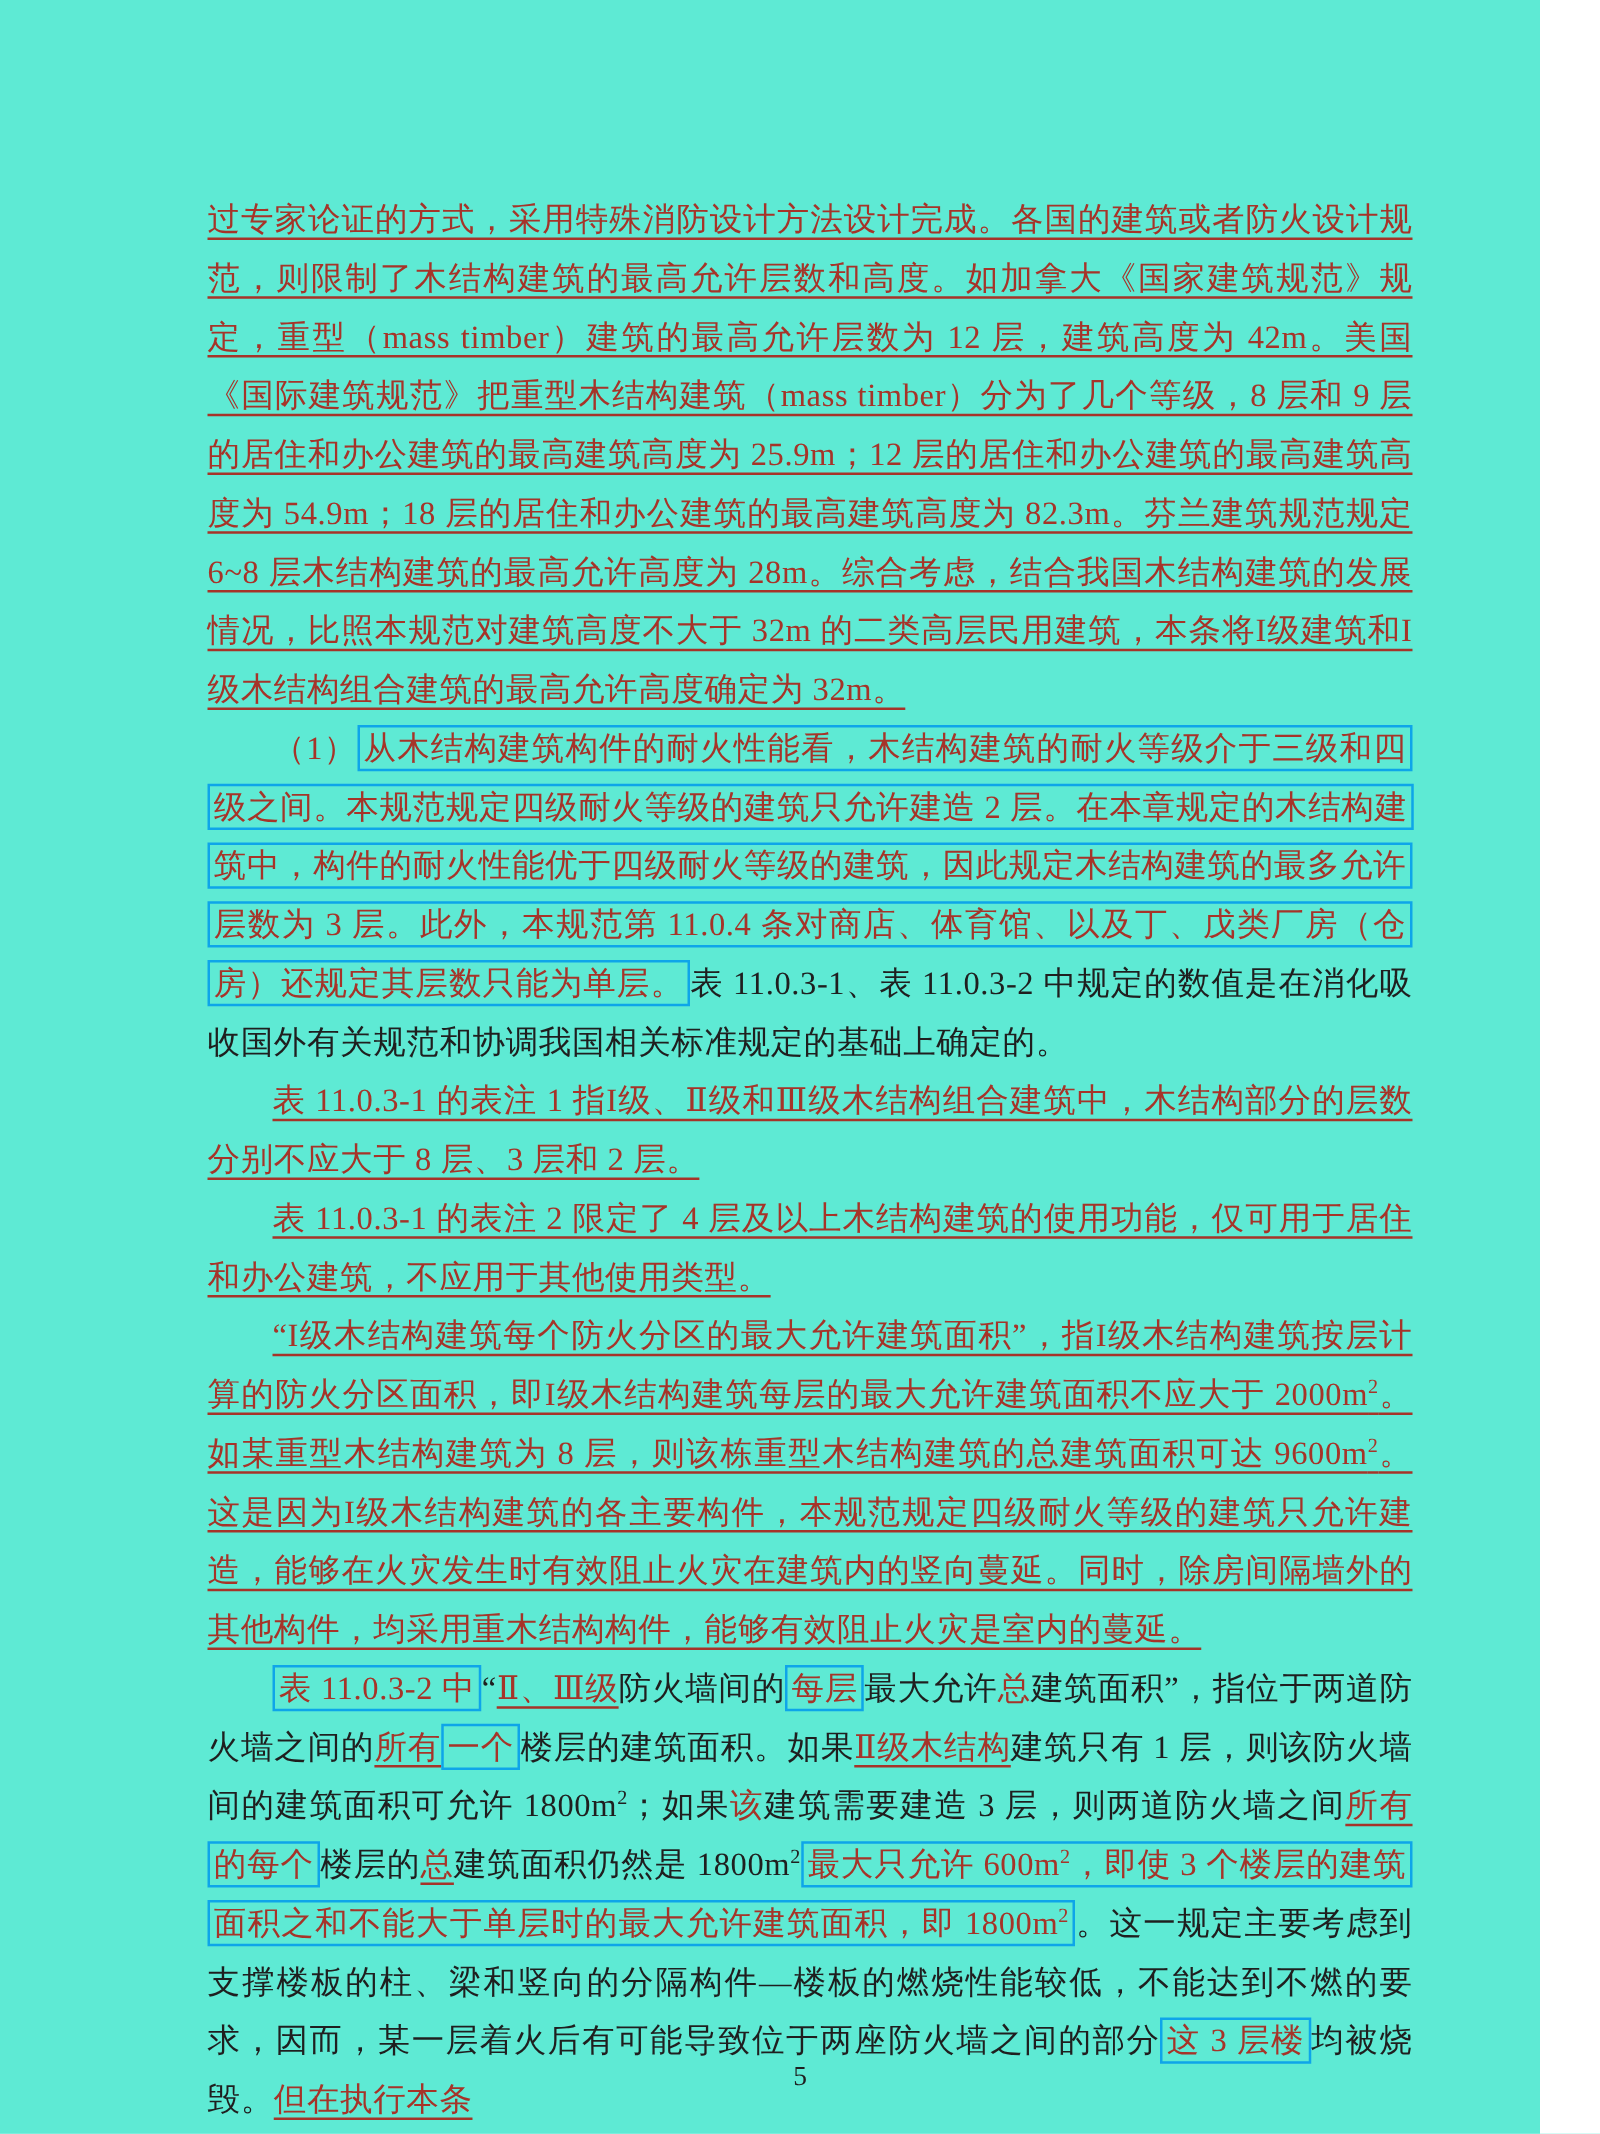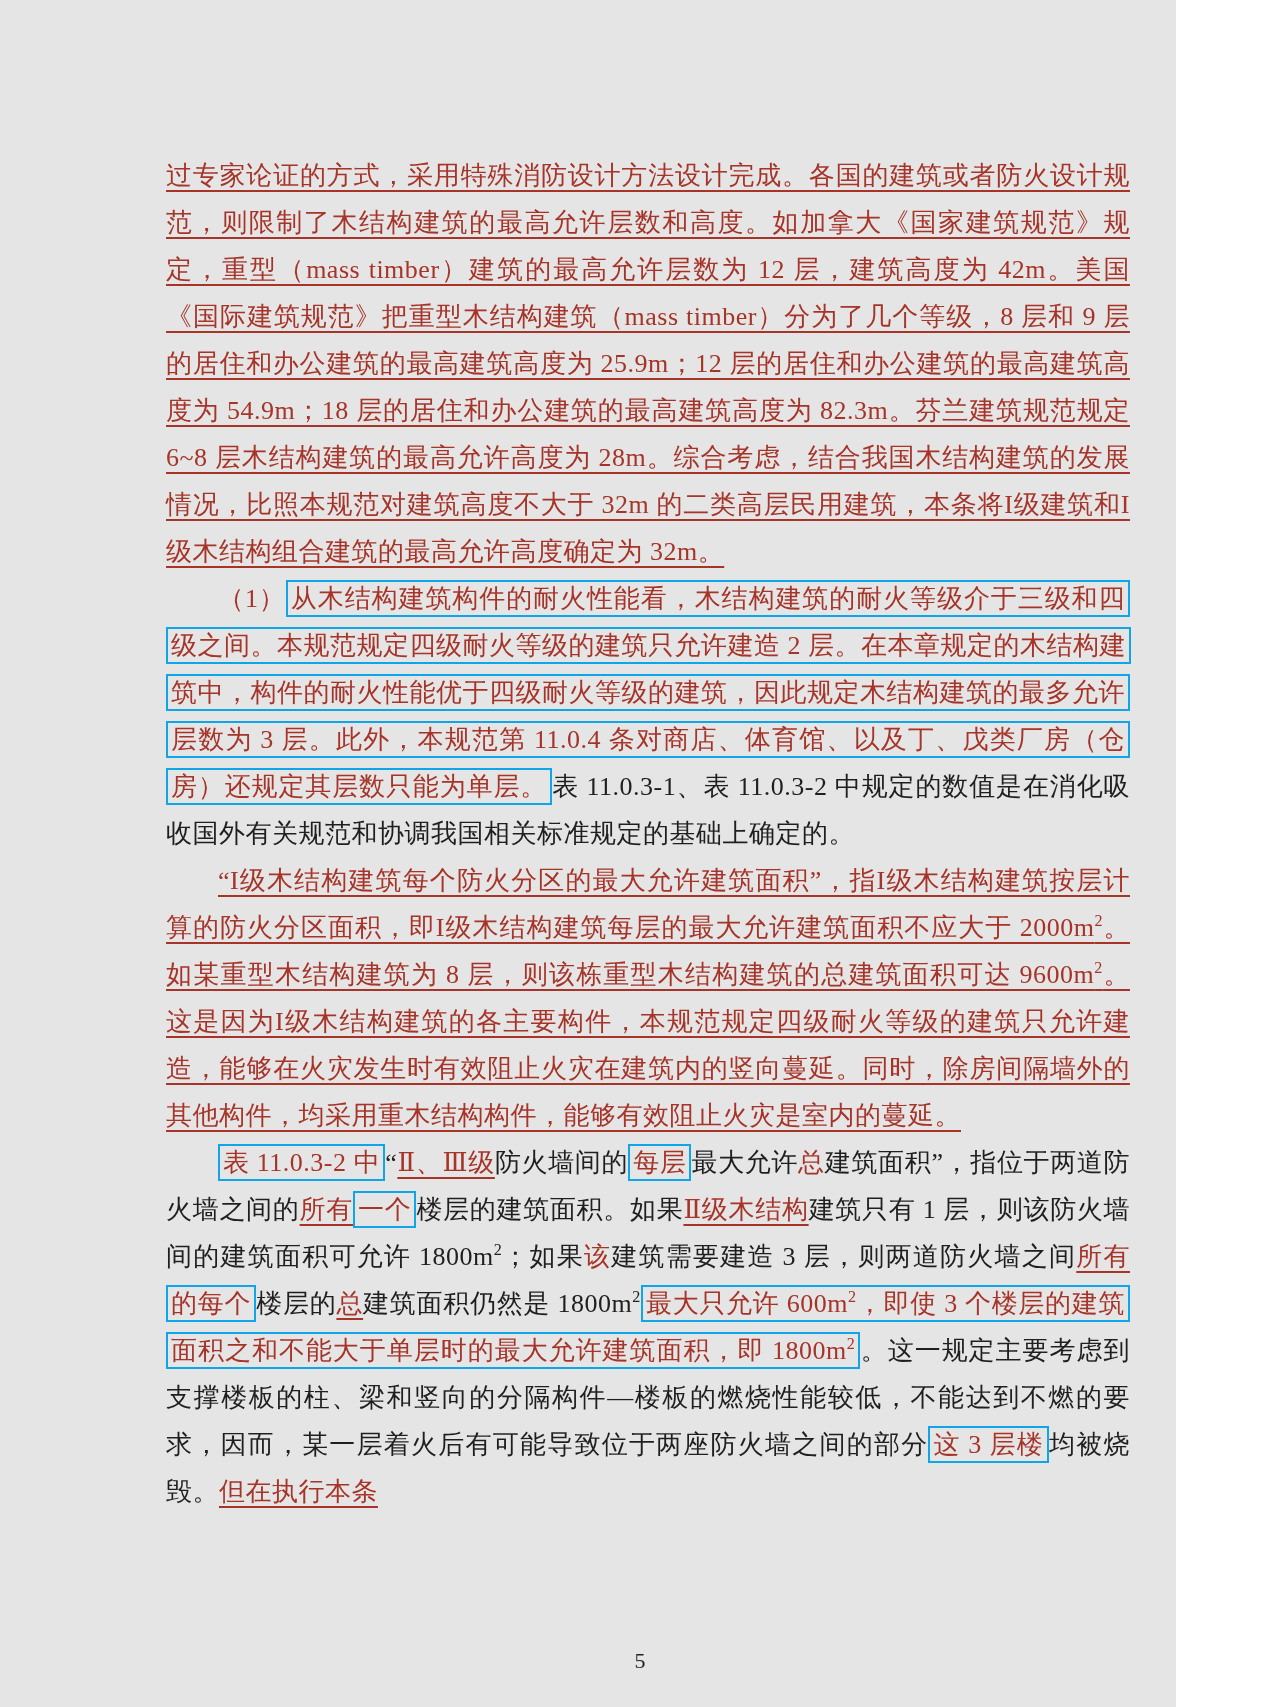--- a/index.html
+++ b/index.html
@@ -5,23 +5,22 @@
   html, body { margin: 0; padding: 0; }
   body {
     width: 1280px; height: 1707px;
     background: #ffffff;
     font-family: "Liberation Serif", "DejaVu Serif", serif;
     position: relative;
     overflow: hidden;
   }
   .page {
     position: absolute; left: 0; top: 0;
-    width: 1144px; height: 1707px;
-    background: #e5e5e5;
-    padding-left: 32px;
+    width: 1232px; height: 1707px;
+    background: #5eead4;
   }
   .doc-body {
     position: absolute;
     left: 166px; top: 152px;
     width: 964px;
   }
   .doc-body p {
     margin: 0;
     font-size: 26px;
     line-height: 47px;
@@ -58,17 +57,19 @@
     color: #1f1f1f;
   }
 </style>
 </head>
 <body>
 
 <div class="page">
   <div class="doc-body">
       <p><span class="red u">过专家论证的方式，采用特殊消防设计方法设计完成。各国的建筑或者防火设计规范，则限制了木结构建筑的最高允许层数和高度。如加拿大《国家建筑规范》规定，重型（mass timber）建筑的最高允许层数为 12 层，建筑高度为 42m。美国《国际建筑规范》把重型木结构建筑（mass timber）分为了几个等级，8 层和 9 层的居住和办公建筑的最高建筑高度为 25.9m；12 层的居住和办公建筑的最高建筑高度为 54.9m；18 层的居住和办公建筑的最高建筑高度为 82.3m。芬兰建筑规范规定 6~8 层木结构建筑的最高允许高度为 28m。综合考虑，结合我国木结构建筑的发展情况，比照本规范对建筑高度不大于 32m 的二类高层民用建筑，本条将I级建筑和I级木结构组合建筑的最高允许高度确定为 32m。</span></p>
       <p class="indent"><span class="red">（1）</span><span class="red box">从木结构建筑构件的耐火性能看，木结构建筑的耐火等级介于三级和四级之间。本规范规定四级耐火等级的建筑只允许建造 2 层。在本章规定的木结构建筑中，构件的耐火性能优于四级耐火等级的建筑，因此规定木结构建筑的最多允许层数为 3 层。此外，本规范第 11.0.4 条对商店、体育馆、以及丁、戊类厂房（仓房）还规定其层数只能为单层。</span><span class="black">表 11.0.3-1、表 11.0.3-2 中规定的数值是在消化吸收国外有关规范和协调我国相关标准规定的基础上确定的。</span></p>
+      <p class="indent"><span class="red u">表 11.0.3-1 的表注 1 指I级、Ⅱ级和Ⅲ级木结构组合建筑中，木结构部分的层数分别不应大于 8 层、3 层和 2 层。</span></p>
+      <p class="indent"><span class="red u">表 11.0.3-1 的表注 2 限定了 4 层及以上木结构建筑的使用功能，仅可用于居住和办公建筑，不应用于其他使用类型。</span></p>
       <p class="indent"><span class="red u"><span class="">“I级木结构建筑每个防火分区的最大允许建筑面积”，指I级木结构建筑按层计算的防火分区面积，即I级木结构建筑每层的最大允许建筑面积不应大于 2000m</span><span class="sup">2</span><span class="">。如某重型木结构建筑为 8 层，则该栋重型木结构建筑的总建筑面积可达 9600m</span><span class="sup">2</span><span class="">。这是因为I级木结构建筑的各主要构件，本规范规定四级耐火等级的建筑只允许建造，能够在火灾发生时有效阻止火灾在建筑内的竖向蔓延。同时，除房间隔墙外的其他构件，均采用重木结构构件，能够有效阻止火灾是室内的蔓延。</span></span></p>
       <p class="indent"><span class="red box">表 11.0.3-2 中</span><span class="black">“</span><span class="red u">Ⅱ、Ⅲ级</span><span class="black">防火墙间的</span><span class="red box">每层</span><span class="black">最大允许</span><span class="red">总</span><span class="black">建筑面积”，指位于两道防火墙之间的</span><span class="red u">所有</span><span class="red box">一个</span><span class="black">楼层的建筑面积。如果</span><span class="red u">Ⅱ级木结构</span><span class="black"><span class="">建筑只有 1 层，则该防火墙间的建筑面积可允许 1800m</span><span class="sup">2</span><span class="">；如果</span></span><span class="red">该</span><span class="black">建筑需要建造 3 层，则两道防火墙之间</span><span class="red u">所有</span><span class="red box">的每个</span><span class="black">楼层的</span><span class="red u">总</span><span class="black"><span class="">建筑面积仍然是 1800m</span><span class="sup">2</span></span><span class="red box"><span class="">最大只允许 600m</span><span class="sup">2</span><span class="">，即使 3 个楼层的建筑面积之和不能大于单层时的最大允许建筑面积，即 1800m</span><span class="sup">2</span></span><span class="black">。这一规定主要考虑到支撑楼板的柱、梁和竖向的分隔构件—楼板的燃烧性能较低，不能达到不燃的要求，因而，某一层着火后有可能导致位于两座防火墙之间的部分</span><span class="red box">这 3 层楼</span><span class="black">均被烧毁。</span><span class="red u">但在执行本条</span></p>
     </div>
   <div class="page-number">5</div>
 </div>
 
 </body></html>

